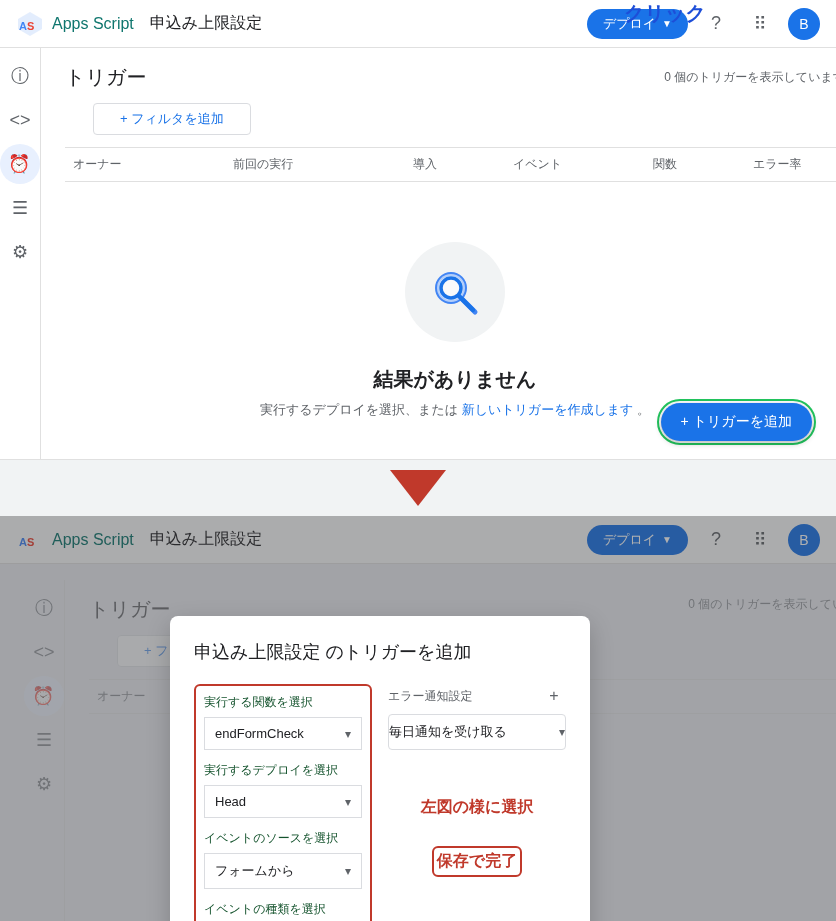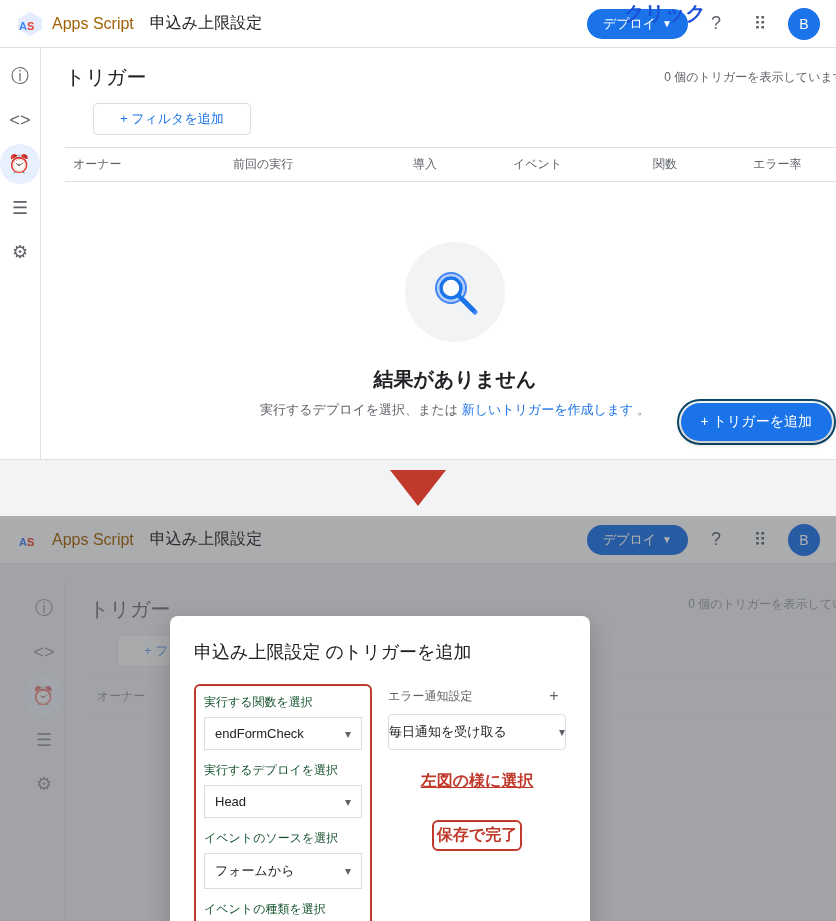--- a/index.html
+++ b/index.html
@@ -27,21 +27,21 @@
       gap: 8px;
       margin-right: 16px;
     }
     .logo-icon {
       width: 28px;
       height: 28px;
     }
     .header-app-name {
       font-size: 16px;
       font-weight: 400;
-      color: #a16207;
+      color: #0f766e;
     }
     .header-title {
       font-size: 16px;
       color: #202124;
       font-weight: 500;
       margin-right: auto;
     }
     .header-actions {
       display: flex;
       align-items: center;
@@ -236,22 +236,22 @@
       position: absolute;
       top: 0;
       right: 130px;
       font-size: 20px;
       font-weight: bold;
       color: #1d4ed8;
     }
     .click-box {
       position: absolute;
       bottom: 14px;
-      right: 0;
-      border: 2px solid #0c4a6e;
+      right: 20px;
+      border: 2px solid #22c55e;
       border-radius: 24px;
       padding: 2px;
     }
 
     
     .bottom-section {
       background: #e8eaf0;
       position: relative;
     }
     .bottom-header {
@@ -543,21 +543,21 @@
         <div class="modal-col-right">
           <div style="display:flex; align-items:center; justify-content:space-between; margin-bottom:6px;">
             <span class="error-notification-label">エラー通知設定</span>
             <button class="icon-btn" style="font-size:16px; width:24px; height:24px;">+</button>
           </div>
           <div class="select-field error-select">
             <span>毎日通知を受け取る</span>
             <span class="chevron-down">▾</span>
           </div>
 
-          <div class="note-text" style="margin-top: 20px; line-height: 1.4; text-decoration: underline;">左図の様に選択</div>
+          <div class="note-text" style="margin-top: 46px; line-height: 1.4;">左図の様に選択</div>
 
           <div style="text-align:center; margin-top: 20px;">
             <div class="save-box">
               <span class="note-text" style="margin-top:0; display:block;">保存で完了</span>
             </div>
           </div>
         </div>
       </div>
 
     </div>

